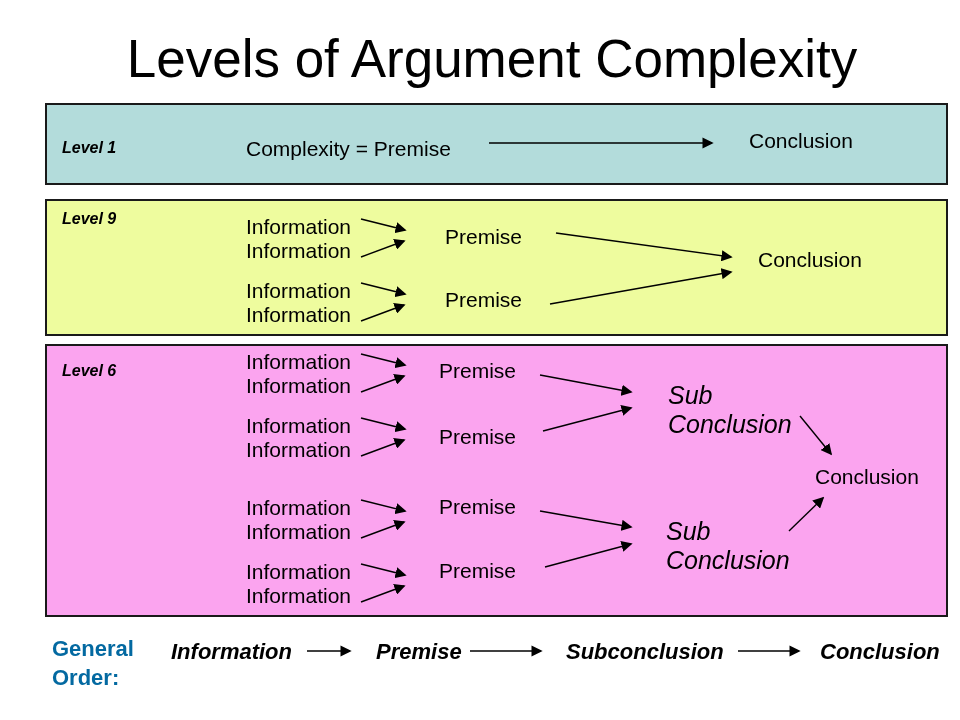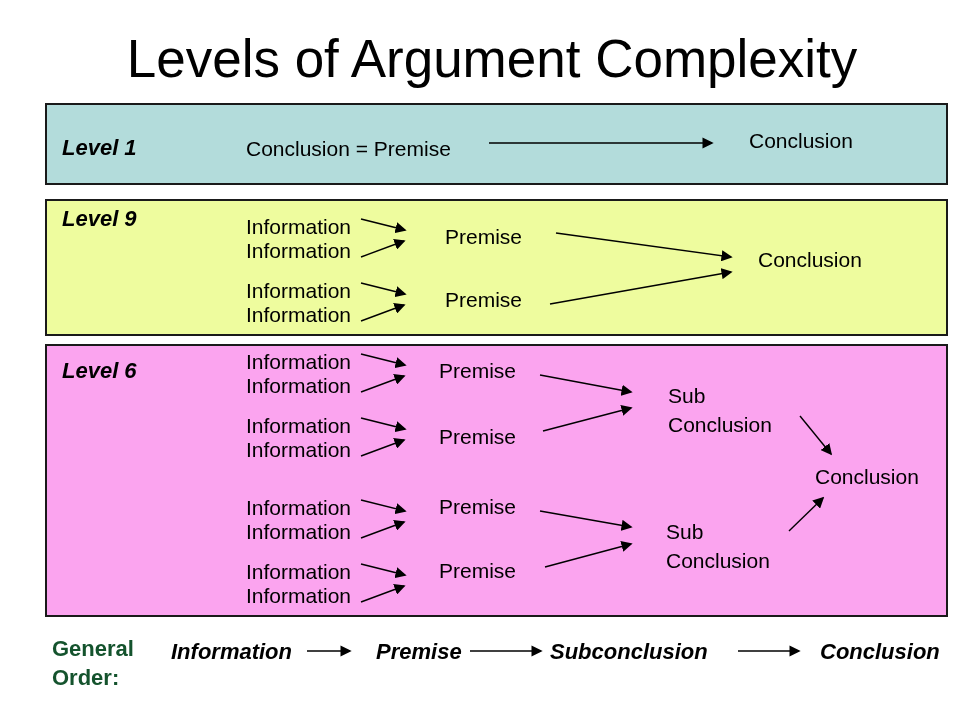--- a/index.html
+++ b/index.html
@@ -5,38 +5,38 @@
   html,body{margin:0;padding:0;background:#fff;}
   body{width:960px;height:720px;position:relative;overflow:hidden;
        font-family:"Liberation Sans","DejaVu Sans",sans-serif;color:#000;}
   .abs{position:absolute;margin-left:12px;}
   .title{left:0;top:30px;width:960px;text-align:center;font-size:53px;line-height:58px;
          letter-spacing:0px;white-space:nowrap;}
   .band{box-sizing:border-box;border:2px solid #1a1a1a;left:33px;width:903px;}
   .band1{top:103px;height:82px;}
   .band2{top:199px;height:137px;}
   .band3{top:344px;height:273px;}
-  .lvl{font-size:22px;line-height:24px;font-weight:bold;font-style:italic;white-space:nowrap;}
+  .lvl{font-size:16px;line-height:24px;font-weight:bold;font-style:italic;white-space:nowrap;}
   .txt{font-size:21px;line-height:24px;white-space:pre-line;}
-  .sub{font-size:21px;line-height:29px;white-space:pre-line;}
+  .sub{font-size:25px;line-height:29px;white-space:pre-line;font-style:italic;}
   .go-label{font-size:22px;line-height:29px;font-weight:bold;white-space:pre-line;}
   .go-item{font-size:22px;line-height:26px;font-weight:bold;font-style:italic;white-space:nowrap;}
   svg.overlay{position:absolute;left:0;top:0;pointer-events:none;}
 </style>
 </head>
 <body>
 
 <div class="abs title">Levels of Argument Complexity</div>
 
 <div class="abs band band1" style="background-color: rgb(179, 220, 219);"></div>
 <div class="abs band band2" style="background-color: rgb(238, 252, 158);"></div>
 <div class="abs band band3" style="background-color: rgb(251, 164, 239);"></div>
 
 <div class="abs lvl" style="left:50px;top:136px">Level 1</div>
-<div class="abs txt" style="left:234px;top:137px">Conclusion = Premise</div>
+<div class="abs txt" style="left:234px;top:137px">Complexity = Premise</div>
 <div class="abs txt" style="left:737px;top:129px">Conclusion</div>
 
 <div class="abs lvl" style="left:50px;top:207px">Level 9</div>
 <div class="abs txt" style="left:234px;top:215px">Information
 Information</div>
 <div class="abs txt" style="left:433px;top:225px">Premise</div>
 <div class="abs txt" style="left:234px;top:279px">Information
 Information</div>
 <div class="abs txt" style="left:433px;top:288px">Premise</div>
 <div class="abs txt" style="left:746px;top:248px">Conclusion</div>
@@ -53,25 +53,25 @@
 <div class="abs txt" style="left:803px;top:465px">Conclusion</div>
 <div class="abs txt" style="left:234px;top:496px">Information
 Information</div>
 <div class="abs txt" style="left:427px;top:495px">Premise</div>
 <div class="abs txt" style="left:234px;top:560px">Information
 Information</div>
 <div class="abs txt" style="left:427px;top:559px">Premise</div>
 <div class="abs sub" style="left:654px;top:517px">Sub
 Conclusion</div>
 
-<div class="abs go-label" style="left: 40px; top: 634px; color: #14532d;">General
+<div class="abs go-label" style="left: 40px; top: 634px; color: #0369a1;">General
 Order:</div>
 <div class="abs go-item" style="left:159px;top:639px">Information</div>
 <div class="abs go-item" style="left:364px;top:639px">Premise</div>
-<div class="abs go-item" style="left:538px;top:639px">Subconclusion</div>
+<div class="abs go-item" style="left:554px;top:639px">Subconclusion</div>
 <div class="abs go-item" style="left:808px;top:639px">Conclusion</div>
 
 <svg class="overlay" width="960" height="720" viewBox="0 0 960 720">
   <defs>
     <marker id="ah" viewBox="0 0 10 10" refX="8.5" refY="5" markerWidth="8" markerHeight="8" orient="auto">
       <path d="M0,0 L10,5 L0,10 z" fill="#000"></path>
     </marker>
   </defs>
   <g stroke="#000" stroke-width="1.4" fill="none">
 

